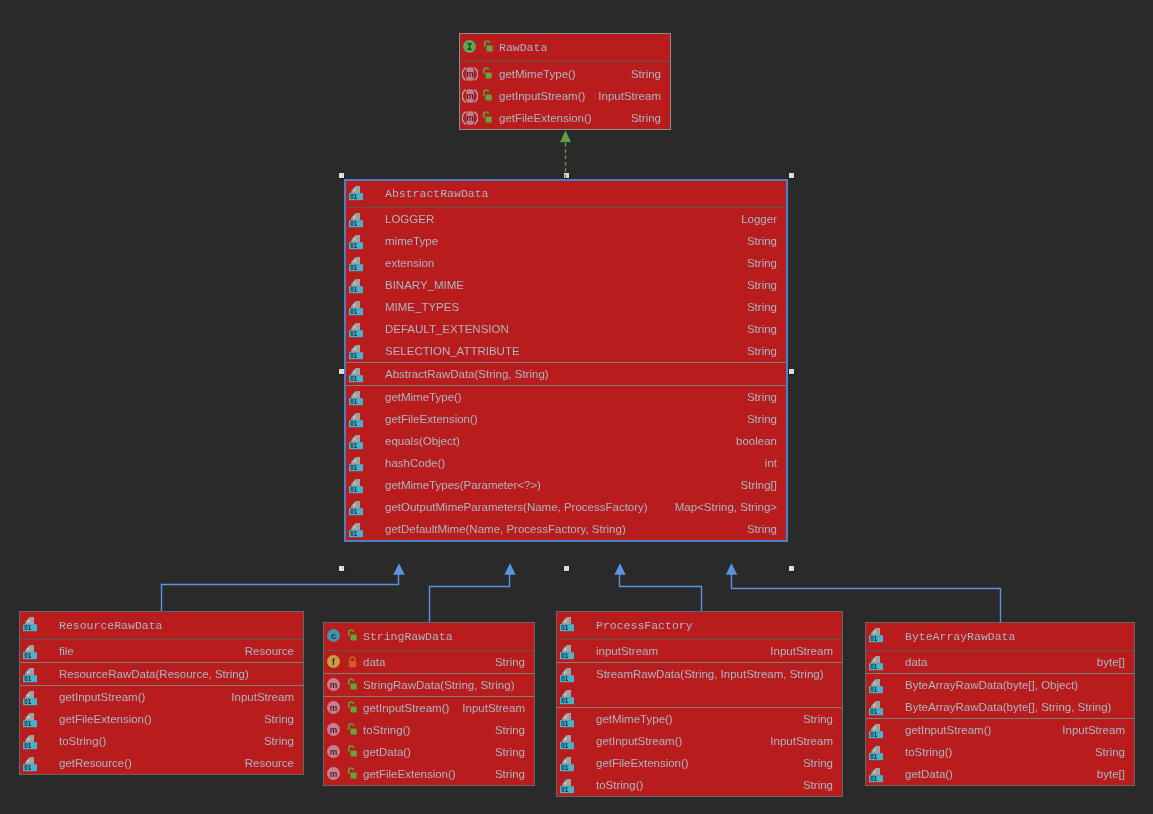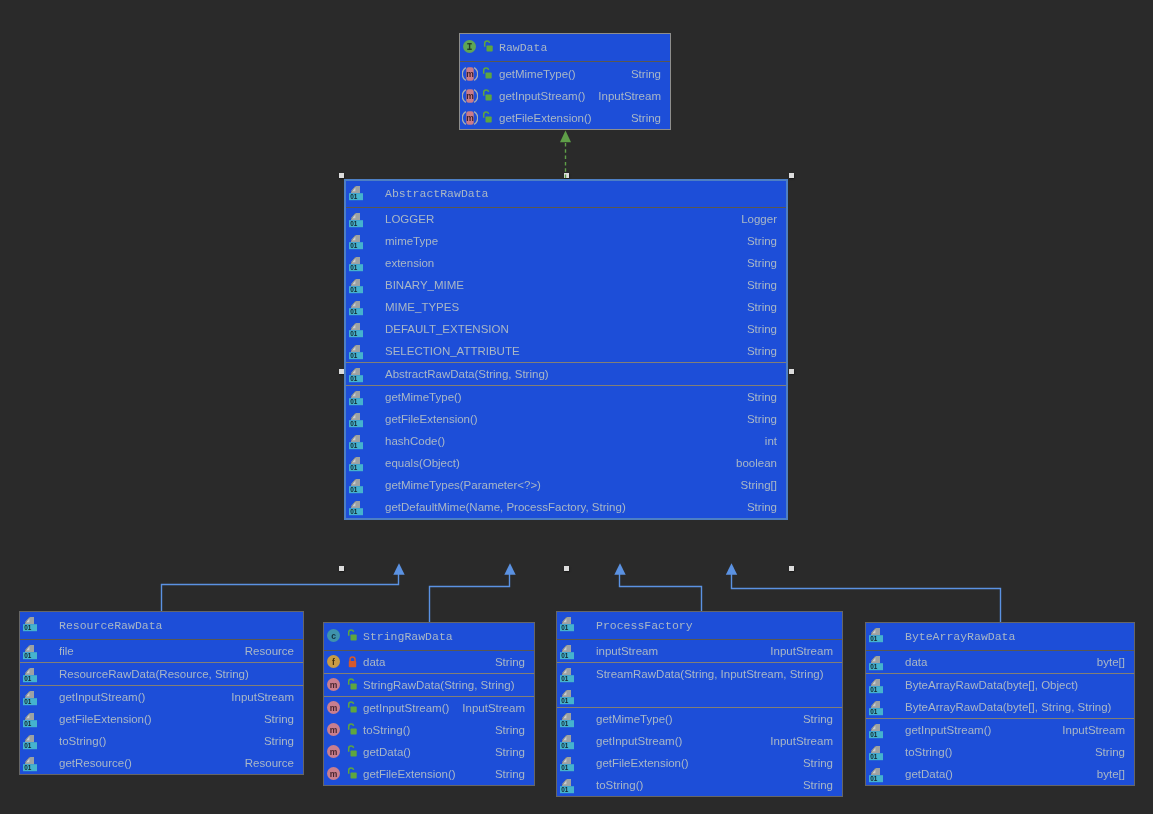--- a/index.html
+++ b/index.html
@@ -1,19 +1,19 @@
 <!DOCTYPE html>
 <html><head><meta charset="utf-8">
 <style>
 * { margin:0; padding:0; box-sizing:content-box; }
 html,body { width:1153px; height:814px; overflow:hidden; }
 body { background:#2a2a2a; position:relative;
   font-family:"Liberation Sans", sans-serif; }
 .ov { position:absolute; left:0; top:0; }
-.node { position:absolute; background:#1d4ed8; }
+.node { position:absolute; background:#b91c1c; }
 .hdr { position:relative; border-bottom:1px solid #5a5850; }
 .tt { position:absolute; left:39px; top:0; font-family:"Liberation Mono", monospace;
   font-size:11.5px; color:#a9b7c6; white-space:pre; }
 .sec { border-bottom:1px solid #827f76; }
 .sec.last { border-bottom:none; }
 .row { position:relative; height:22px; line-height:22px; }
 .ic { position:absolute; }
 .ic svg { display:block; }
 .nm { position:absolute; left:39px; top:0; font-size:11.5px; color:#a9b7c6; white-space:pre; }
 .ty { position:absolute; right:9px; top:0; font-size:11.5px; color:#a9b7c6; white-space:pre; }
@@ -266,48 +266,61 @@
       <div class="row">
         <span class="ic" style="left:3px;top:5px">
           <svg width="14" height="15" viewBox="0 0 14 15">
 <polygon points="2,7.2 2,5.4 6.6,0 11,0 11,7.2" fill="#9da2a3"></polygon>
 <polygon points="2.2,5.2 6.4,0.3 6.4,5.2" fill="#c9cccc"></polygon>
 <polygon points="2,5.4 6.6,0 7.4,0 2,6.4" fill="#6e7476"></polygon>
 <rect x="0" y="7.2" width="14" height="7" fill="#45b3ce"></rect>
 <text x="1.2" y="13.1" font-family="Liberation Sans" font-weight="bold" font-size="6.4" fill="#14262c">01</text>
 </svg>
         </span>
+        <span class="nm">equals(Object)</span>
+        <span class="ty">boolean</span>
+      </div>
+      <div class="row">
+        <span class="ic" style="left:3px;top:5px">
+          <svg width="14" height="15" viewBox="0 0 14 15">
+<polygon points="2,7.2 2,5.4 6.6,0 11,0 11,7.2" fill="#9da2a3"></polygon>
+<polygon points="2.2,5.2 6.4,0.3 6.4,5.2" fill="#c9cccc"></polygon>
+<polygon points="2,5.4 6.6,0 7.4,0 2,6.4" fill="#6e7476"></polygon>
+<rect x="0" y="7.2" width="14" height="7" fill="#45b3ce"></rect>
+<text x="1.2" y="13.1" font-family="Liberation Sans" font-weight="bold" font-size="6.4" fill="#14262c">01</text>
+</svg>
+        </span>
         <span class="nm">hashCode()</span>
         <span class="ty">int</span>
       </div>
       <div class="row">
         <span class="ic" style="left:3px;top:5px">
           <svg width="14" height="15" viewBox="0 0 14 15">
 <polygon points="2,7.2 2,5.4 6.6,0 11,0 11,7.2" fill="#9da2a3"></polygon>
 <polygon points="2.2,5.2 6.4,0.3 6.4,5.2" fill="#c9cccc"></polygon>
 <polygon points="2,5.4 6.6,0 7.4,0 2,6.4" fill="#6e7476"></polygon>
 <rect x="0" y="7.2" width="14" height="7" fill="#45b3ce"></rect>
 <text x="1.2" y="13.1" font-family="Liberation Sans" font-weight="bold" font-size="6.4" fill="#14262c">01</text>
 </svg>
         </span>
-        <span class="nm">equals(Object)</span>
-        <span class="ty">boolean</span>
-      </div>
-      <div class="row">
-        <span class="ic" style="left:3px;top:5px">
-          <svg width="14" height="15" viewBox="0 0 14 15">
-<polygon points="2,7.2 2,5.4 6.6,0 11,0 11,7.2" fill="#9da2a3"></polygon>
-<polygon points="2.2,5.2 6.4,0.3 6.4,5.2" fill="#c9cccc"></polygon>
-<polygon points="2,5.4 6.6,0 7.4,0 2,6.4" fill="#6e7476"></polygon>
-<rect x="0" y="7.2" width="14" height="7" fill="#45b3ce"></rect>
-<text x="1.2" y="13.1" font-family="Liberation Sans" font-weight="bold" font-size="6.4" fill="#14262c">01</text>
-</svg>
-        </span>
         <span class="nm">getMimeTypes(Parameter&lt;?&gt;)</span>
         <span class="ty">String[]</span>
+      </div>
+      <div class="row">
+        <span class="ic" style="left:3px;top:5px">
+          <svg width="14" height="15" viewBox="0 0 14 15">
+<polygon points="2,7.2 2,5.4 6.6,0 11,0 11,7.2" fill="#9da2a3"></polygon>
+<polygon points="2.2,5.2 6.4,0.3 6.4,5.2" fill="#c9cccc"></polygon>
+<polygon points="2,5.4 6.6,0 7.4,0 2,6.4" fill="#6e7476"></polygon>
+<rect x="0" y="7.2" width="14" height="7" fill="#45b3ce"></rect>
+<text x="1.2" y="13.1" font-family="Liberation Sans" font-weight="bold" font-size="6.4" fill="#14262c">01</text>
+</svg>
+        </span>
+        <span class="nm">getOutputMimeParameters(Name, ProcessFactory)</span>
+        <span class="ty">Map&lt;String, String&gt;</span>
       </div>
       <div class="row">
         <span class="ic" style="left:3px;top:5px">
           <svg width="14" height="15" viewBox="0 0 14 15">
 <polygon points="2,7.2 2,5.4 6.6,0 11,0 11,7.2" fill="#9da2a3"></polygon>
 <polygon points="2.2,5.2 6.4,0.3 6.4,5.2" fill="#c9cccc"></polygon>
 <polygon points="2,5.4 6.6,0 7.4,0 2,6.4" fill="#6e7476"></polygon>
 <rect x="0" y="7.2" width="14" height="7" fill="#45b3ce"></rect>
 <text x="1.2" y="13.1" font-family="Liberation Sans" font-weight="bold" font-size="6.4" fill="#14262c">01</text>
 </svg>

